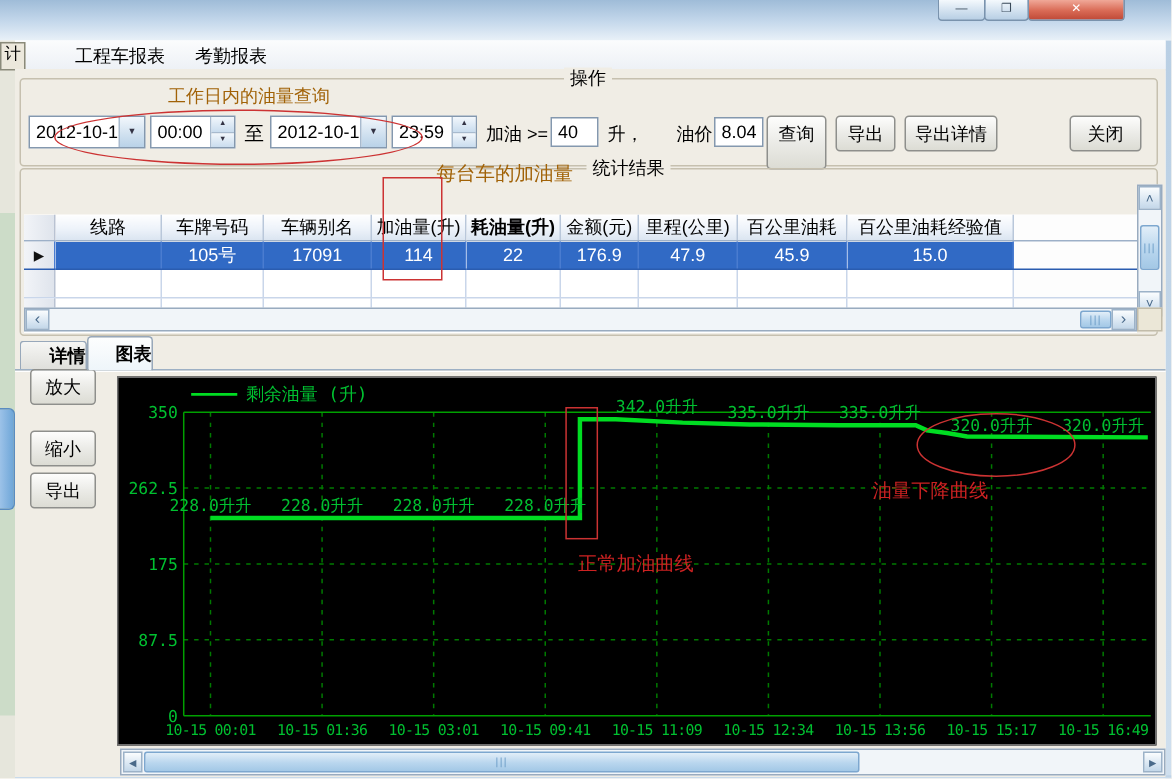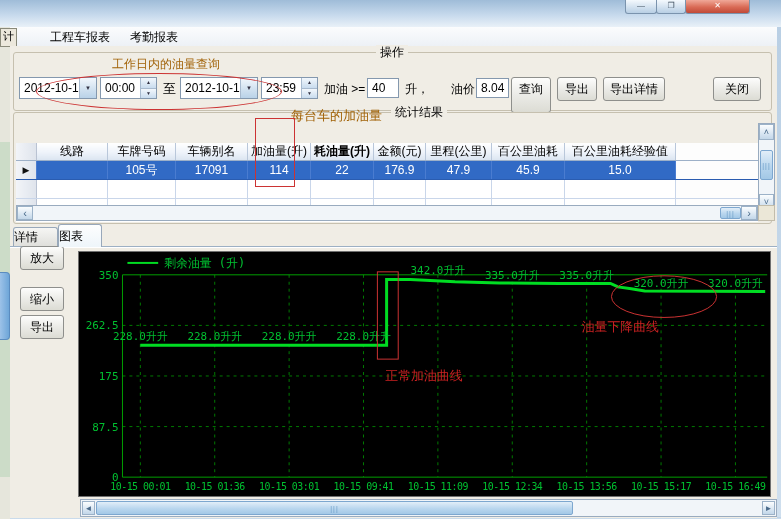--- a/index.html
+++ b/index.html
@@ -53,22 +53,22 @@
   table.grid tr.sel td.selcol{background:linear-gradient(90deg,#f2f4f8,#dfe4ec);color:#111;}
   table.grid tr.sel td.filler{background:#fdfdfd;}
   
   .sb{position:absolute;background:#f1f5f9;border:1px solid #99abbf;box-sizing:border-box;}
   .sb-btn{position:absolute;background:linear-gradient(#fbfdfe,#d9e6f2 60%,#c3d7e9);border:1px solid #9cb2c8;
           color:#4a6a8a;text-align:center;box-sizing:border-box;}
   .sb-thumb{position:absolute;background:linear-gradient(#e2eef8,#b9d6ee 55%,#a3c8e6);border:1px solid #7da7cf;
             border-radius:2px;box-sizing:border-box;text-align:center;color:#6a9cc6;}
   .corner{position:absolute;background:#ebe7d7;border:1px solid #c2bcaa;box-sizing:border-box;}
   
-  .tab{position:absolute;text-align:left;box-sizing:border-box;border:1px solid #98a8ba;border-bottom:none;
-       border-radius:3px 3px 0 0;}
+  .tab{position:absolute;text-align:right;box-sizing:border-box;border:1px solid #98a8ba;border-bottom:none;
+       border-radius:3px 3px 0 0;font-weight:bold;}
   .tab.inactive{background:linear-gradient(#f6f6f4,#dededa);line-height:19px;}
   .tab.active{background:linear-gradient(#fdfefe,#eef5fa);line-height:22px;z-index:5;}
   .tab-panel{position:absolute;background:#f0ede5;border-top:1px solid #9db0c4;box-shadow:inset 0 1px 0 #fff;}
   
   .chart-box{position:absolute;background:#000;border:1px solid #6f6f6f;box-sizing:border-box;}
   .chart-box svg{display:block;}
   svg text{font-family:"DejaVu Sans Mono","Liberation Mono",monospace;}
   
   .red-note{position:absolute;color:#a16207;pointer-events:none;z-index:50;white-space:nowrap;}
   .red-ellipse{position:absolute;border:1px solid #cc3333;border-radius:50%;pointer-events:none;z-index:50;}

